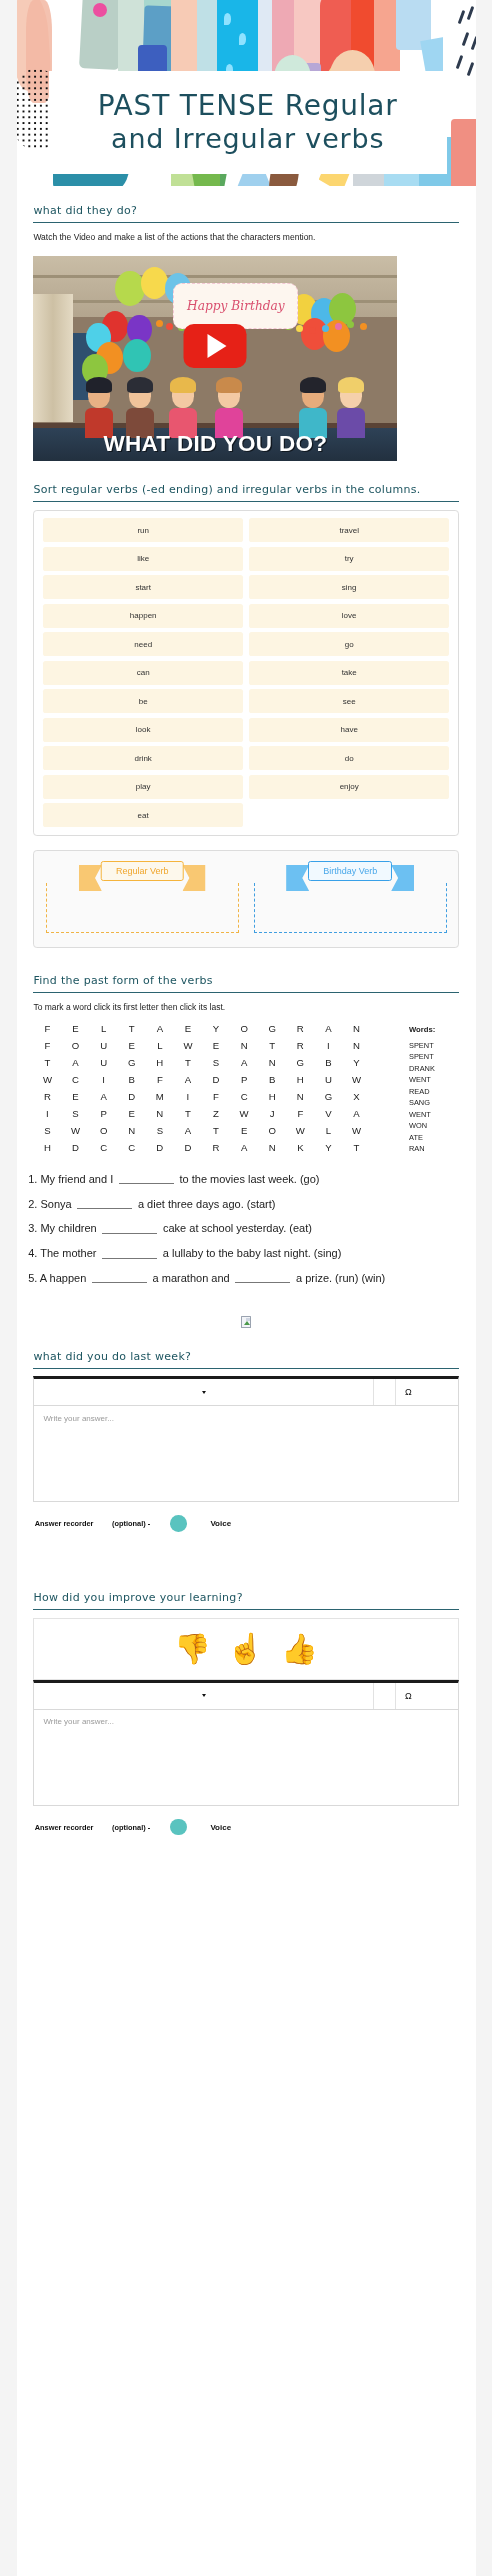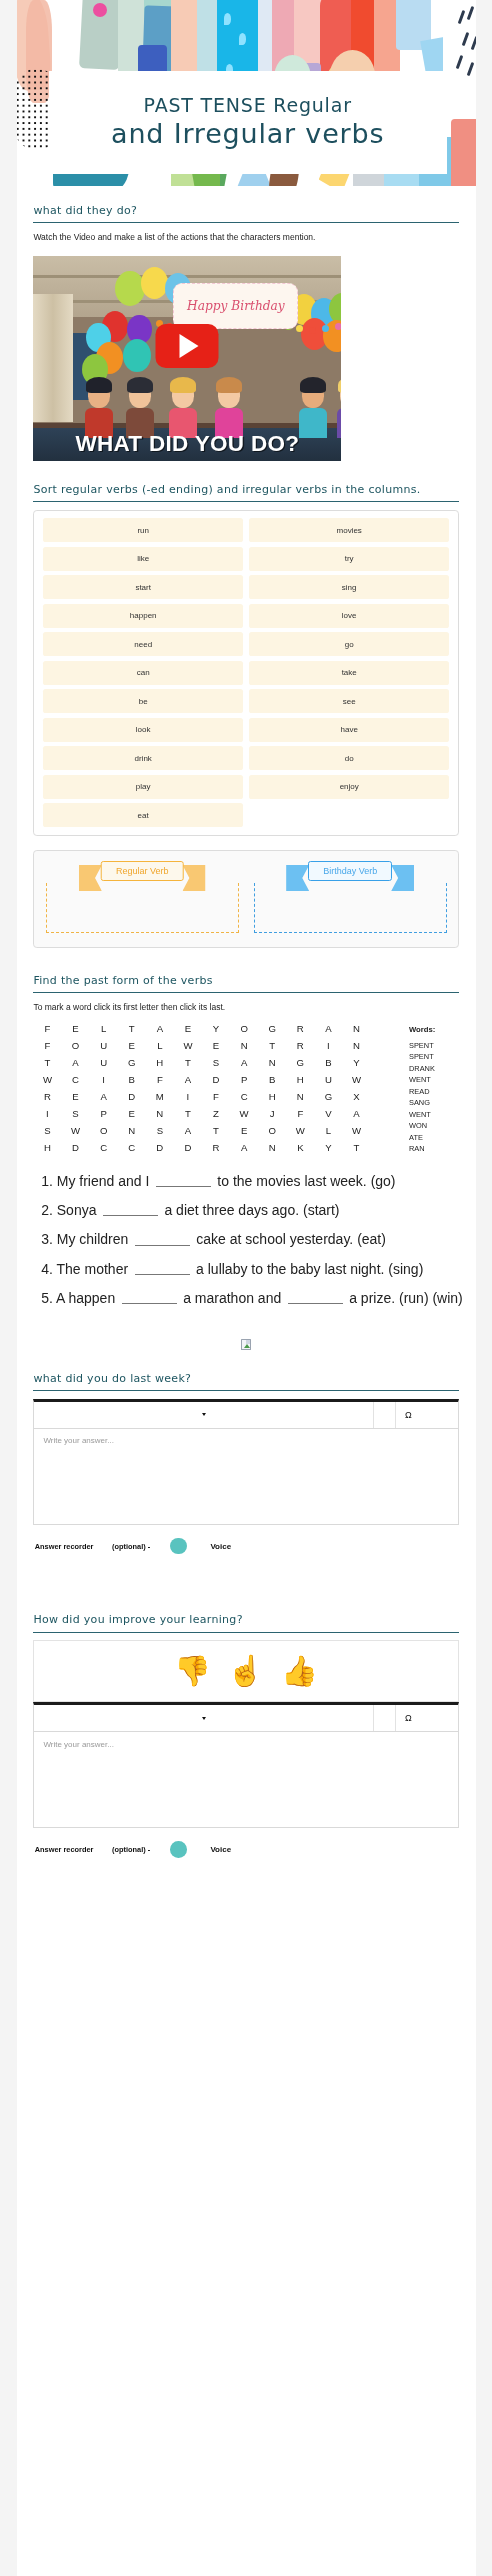--- a/index.html
+++ b/index.html
@@ -43,21 +43,21 @@
     background: #ffffff;
     z-index: 5;
     display: flex;
     flex-direction: column;
     align-items: center;
     justify-content: center;
   }
   .title-line {
     color: #1d4f5e;
     font-family: "DejaVu Sans", sans-serif;
-    font-size: 19px;
+    font-size: 28px;
     letter-spacing: 0.8px;
     line-height: 1.22;
     white-space: nowrap;
   }
   .title-line.l2 { font-size: 27px; }
 
   
   .section { padding: 0 16.7px; }
   .hand-head {
     color: #1d5560;
@@ -73,21 +73,21 @@
   }
   .body-text {
     font-size: 8.5px;
     color: #222;
     line-height: 1.6;
   }
 
   
   .video-wrap {
     position: relative;
-    width: 308px;
+    width: 364px;
     height: 205px;
     margin: 11.5px 0 0 0;
     background: #7a6a58;
     overflow: hidden;
   }
   .vid-ceiling { position:absolute; left:0; top:0; width:100%; height:61px;
     background: linear-gradient(#c9bda6, #b3a58e); }
   .vid-ceilbeam { position:absolute; background:#9d9077; height:3.2px; }
   .vid-wall { position:absolute; left:0; top:61px; width:100%; height:106px; background:#8d7a66; }
   .vid-pillar { position:absolute; left:0; top:38px; width:40px; height:128px;
@@ -202,21 +202,21 @@
     font-size: 9.6px;
     color: #222;
     text-align: center;
     line-height: 1.5;
   }
   .ws-words { width: 50px; font-size: 7.4px; color:#222; line-height:1.55; padding-top:1.3px; }
   .ws-words .wtitle { font-weight: bold; font-size: 7.7px; margin-bottom: 4.5px; }
 
   
   .fib { margin-top: 15.4px; padding: 0 11.5px 0 11.5px; }
-  .fib-line { font-size: 14px; color:#222; margin-bottom: 8.3px; line-height:1.5;margin-left:13px; }
+  .fib-line { font-size: 11px; color:#222; margin-bottom: 8.3px; line-height:1.5; }
   .blank {
     display: inline-block;
     width: 55px;
     border-bottom: 0.6px solid #777;
     height: 9px;
     vertical-align: -1.3px;
     margin: 0 2.6px;
   }
 
   
@@ -446,21 +446,21 @@
         <div class="vid-caption">WHAT DID YOU DO?</div>
       </div>
     </div>
 
     <div class="section" style="padding-top:22px;">
       <div class="hand-head">Sort regular verbs (-ed ending) and irregular verbs in the columns.</div>
       <div class="rule"></div>
       <div class="sort-box">
         <div class="verb-grid" id="verb-grid">
             <div class="verb-chip">run</div>
-            <div class="verb-chip">movies</div>
+            <div class="verb-chip">travel</div>
             <div class="verb-chip">like</div>
             <div class="verb-chip">try</div>
             <div class="verb-chip">start</div>
             <div class="verb-chip">sing</div>
             <div class="verb-chip">happen</div>
             <div class="verb-chip">love</div>
             <div class="verb-chip">need</div>
             <div class="verb-chip">go</div>
             <div class="verb-chip">can</div>
             <div class="verb-chip">take</div>

